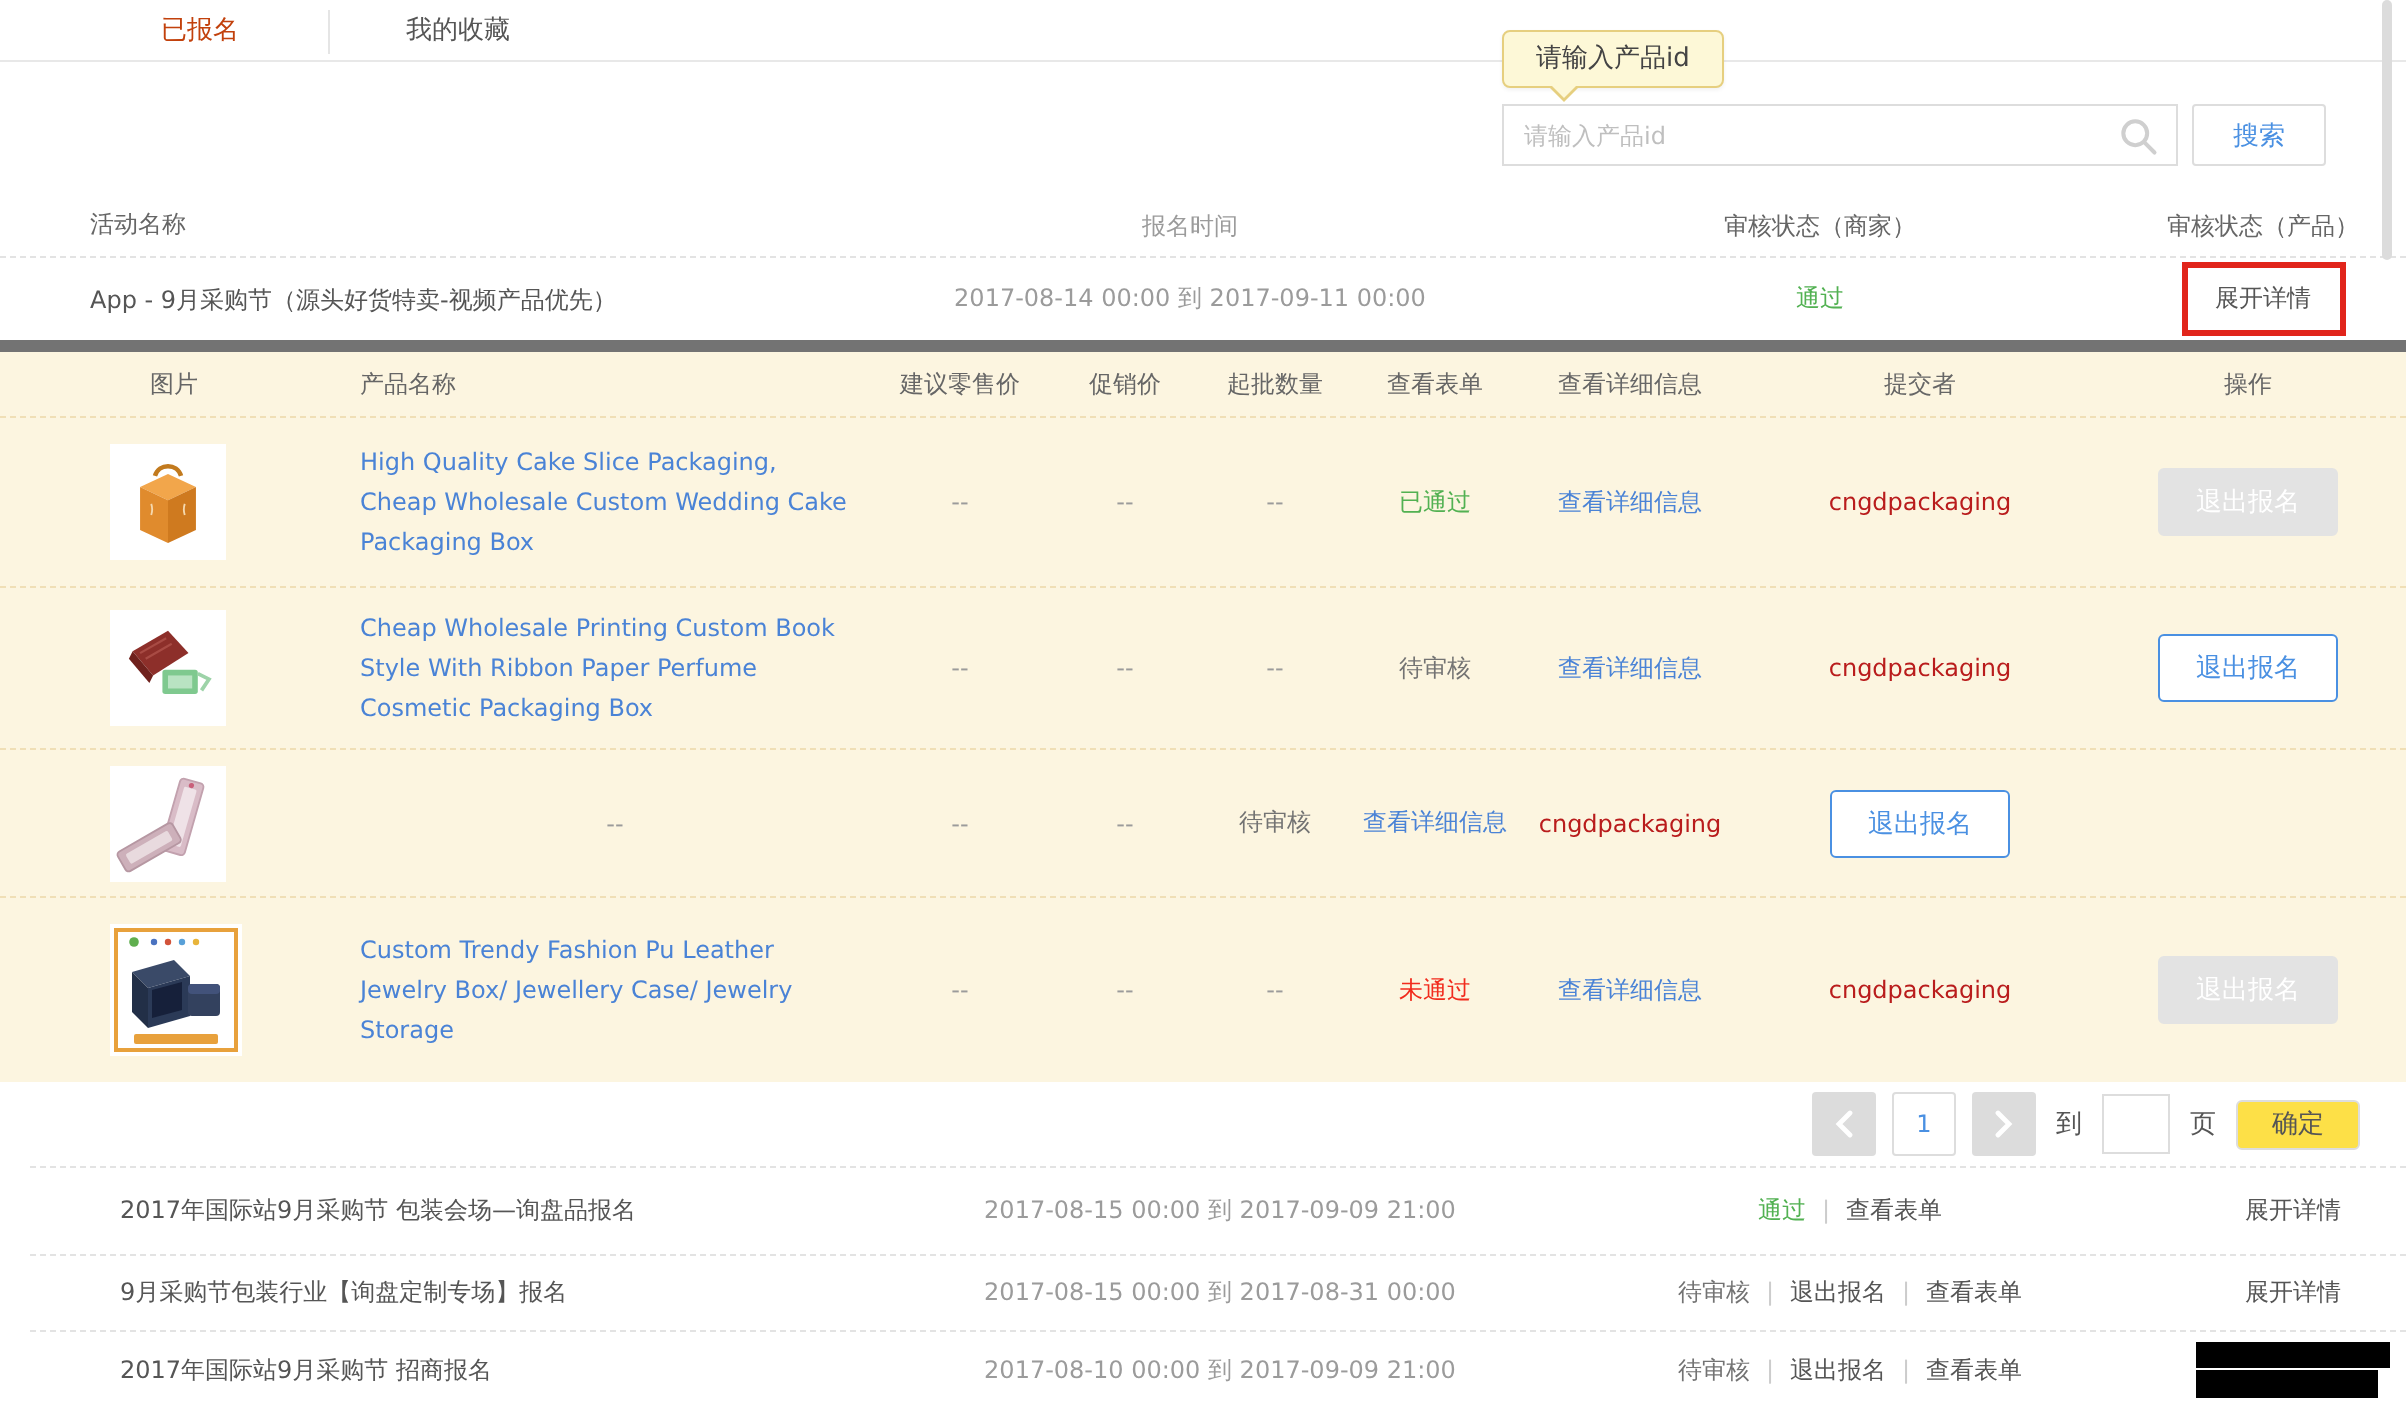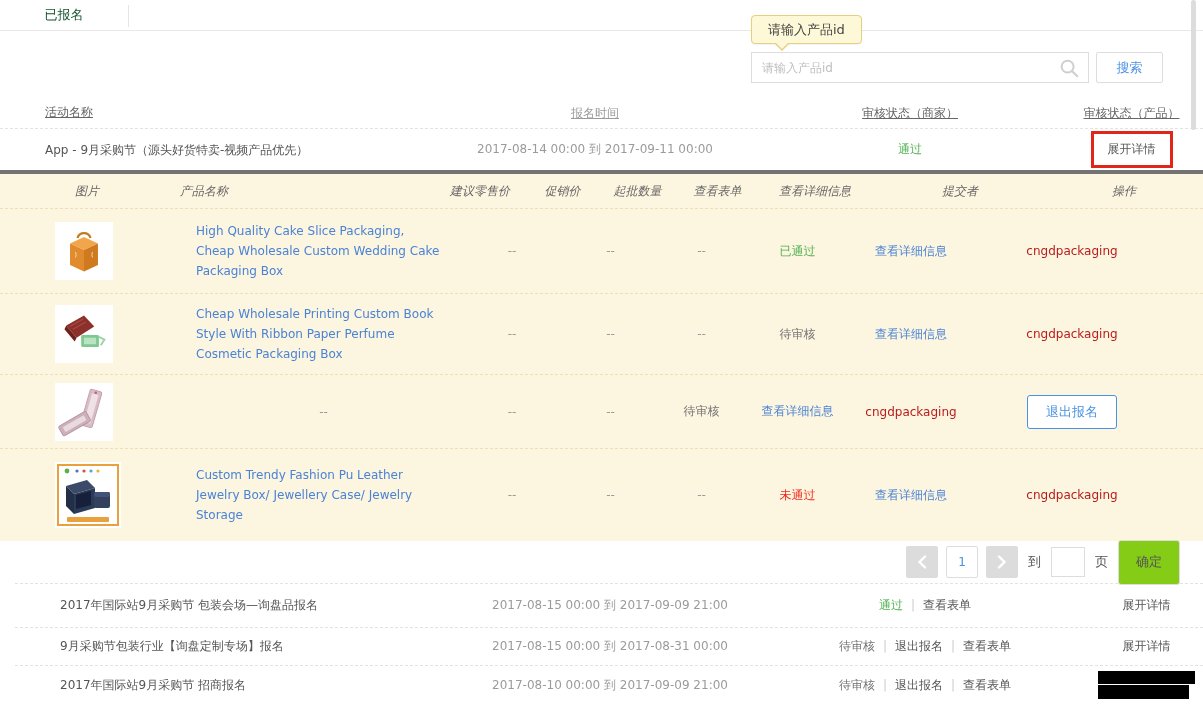--- a/index.html
+++ b/index.html
@@ -3,21 +3,21 @@
 <meta charset="utf-8">
 <style>
   * { margin:0; padding:0; box-sizing:border-box; }
   html,body { width:1203px; height:704px; background:#fff; overflow:hidden; }
   body { font-family:"DejaVu Sans","Liberation Sans",sans-serif; font-size:12px; color:#555; }
   .page { position:relative; width:1203px; height:704px; background:#fff; }
 
   
   .tabbar { position:relative; height:31px; border-bottom:1px solid #e8e8e8; display:flex; }
   .tab { width:128px; display:flex; align-items:center; justify-content:center; font-size:13px; color:#555; cursor:pointer; }
-  .tab.active { color:#14532d; }
+  .tab.active { color:#c2410c;margin-left:36px; }
   .tab-divider { width:1px; height:22px; margin-top:5px; background:#e5e5e5; }
 
   
   .scrollbar-thumb { position:absolute; right:7px; top:0; width:5px; height:130px; background:#dcdcdc; border-radius:3px; }
 
   
   .tooltip { position:absolute; left:751px; top:15px; height:29px; line-height:27px; background:#fdf8d7; border:1px solid #e6cf7f; border-radius:4px; padding:0 16px; color:#444; font-size:13px; z-index:5; box-shadow:0 1px 2px rgba(0,0,0,.06); }
   .tooltip .arrow-border { position:absolute; left:22px; bottom:-8px; width:0; height:0; border-left:8px solid transparent; border-right:8px solid transparent; border-top:8px solid #e6cf7f; }
   .tooltip .arrow-fill { position:absolute; left:23px; bottom:-6px; width:0; height:0; border-left:7px solid transparent; border-right:7px solid transparent; border-top:7px solid #fdf8d7; }
 
@@ -26,77 +26,80 @@
   .search-box input { flex:1; border:none; outline:none; height:100%; padding:0 10px; font-size:12px; color:#555; font-family:inherit; }
   .search-box input::placeholder { color:#bfbfbf; }
   .search-icon { width:22px; height:22px; margin-right:8px; flex:none; }
   .search-btn { position:absolute; left:1096px; top:52px; width:67px; height:31px; background:#fff; border:1px solid #ddd; border-radius:2px; color:#4a90e2; font-size:13px; cursor:pointer; font-family:inherit; }
 
   
   .cols4 { display:grid; grid-template-columns:385px 330px 300px 143px; padding-left:45px; align-items:center; }
   .cols4 .c-title { text-align:left; padding-right:20px; line-height:20px; }
   .cols4 .c-date, .cols4 .c-status, .cols4 .c-action { text-align:center; }
   .main-header { height:28px; margin-top:69px; color:#666; }
-  .main-header > div { align-self:end; padding-bottom:6px;text-decoration:underline; }
+  .main-header > div { align-self:end; padding-bottom:6px; }
   .dashed-top { border-top:1px dashed #e3e3e3; }
   .campaign-row { min-height:42px; }
   .c-date { color:#9b9b9b; }
   .status-approved { color:#52b152; }
   .status-pending { color:#737373; }
   .status-rejected { color:#f12b1d;margin-top:12px; }
   .expand-link { color:#555; cursor:pointer; }
   .red-annotation { display:inline-block; border:3px solid #e1251b; padding:7px 14px; }
 
   
   .subtable { background:#fcf5e0; }
   .pcols { display:grid; grid-template-columns:125px 255px 90px 75px 75px 85px 110px 180px 148px; padding-left:55px; align-items:center; }
   .pcols > div { text-align:center; }
   .pcols .p-img { text-align:left; }
   .pcols .p-name { text-align:left; padding-right:10px; line-height:20px; }
-  .sub-header { height:38px; color:#666; border-top:4px solid #737373;font-style:italic; }
-  .product-row { border-top:1px dashed #f0dfb6;gap:16px; }
+  .sub-header { height:38px; color:#666; border-top:6px solid #737373; }
+  .product-row { border-top:1px dashed #f0dfb6; }
   .product-row:first-of-type { border-top:none; }
   .p-name a { color:#4a83d6; text-decoration:none; cursor:pointer; }
   .p-dash { color:#9b9b9b; }
   .detail-link { color:#4a83d6; cursor:pointer; }
   .submitter { color:#b91c1c; }
   .quit-btn { display:inline-block; min-width:88px; padding:7px 18px; font-size:13px; border-radius:3px; font-family:inherit; cursor:pointer; }
   .quit-btn.enabled { background:#fff; border:1px solid #4a90e2; color:#4a90e2; }
   .quit-btn.disabled { background:#e3e3e3; border:1px solid #e3e3e3; color:#fff; cursor:default; }
   .thumb { width:58px; height:58px; background:#fff; display:flex; align-items:center; justify-content:center; }
   .thumb svg { display:block; }
   .thumb.big { width:66px; height:66px; }
 
   
   .pagination-row { height:42px; display:flex; align-items:center; justify-content:flex-end; padding-right:23px; gap:8px; }
   .pg-btn { width:32px; height:32px; background:#dcdcdc; border:none; border-radius:2px; display:flex; align-items:center; justify-content:center; cursor:pointer; }
   .pg-page { width:32px; height:32px; background:#fff; border:1px solid #ddd; border-radius:2px; color:#4a90e2; display:flex; align-items:center; justify-content:center; }
   .pg-label { color:#555; font-size:13px; margin:0 2px; }
   .pg-input { width:34px; height:30px; border:1px solid #ddd; outline:none; text-align:center; font-family:inherit; }
-  .pg-confirm { width:62px; height:45px; background:#84cc16; border:1px solid #ddd; border-radius:3px; color:#555; font-size:13px; cursor:pointer; font-family:inherit; }
+  .pg-confirm { width:62px; height:25px; background:#fde047; border:1px solid #ddd; border-radius:3px; color:#555; font-size:13px; cursor:pointer; font-family:inherit; }
 
   
   .bottom-row { min-height:39px;margin-left:15px; }
   .bottom-row .c-title { line-height:19px; padding-top:4px; padding-bottom:4px; }
   .pipe { color:#ccc; margin:0 8px; }
   .mini-link { color:#555; cursor:pointer; }
   .redaction { display:inline-block; vertical-align:middle; }
   .redaction .bar1 { width:97px; height:13px; background:#000; }
   .redaction .bar2 { width:91px; height:14px; background:#000; margin-top:1px; }
 </style>
 </head>
 <body>
 
 <div class="page">
 
   <div class="tabbar">
     <div class="tab active">
       <span>已报名</span>
     </div>
     <div class="tab-divider"></div>
+    <div class="tab">
+      <span>我的收藏</span>
+    </div>
   </div>
 
   <div class="scrollbar-thumb"></div>
 
   <div class="tooltip">
     <span>请输入产品id</span>
     <div class="arrow-border"></div>
     <div class="arrow-fill"></div>
   </div>
 

